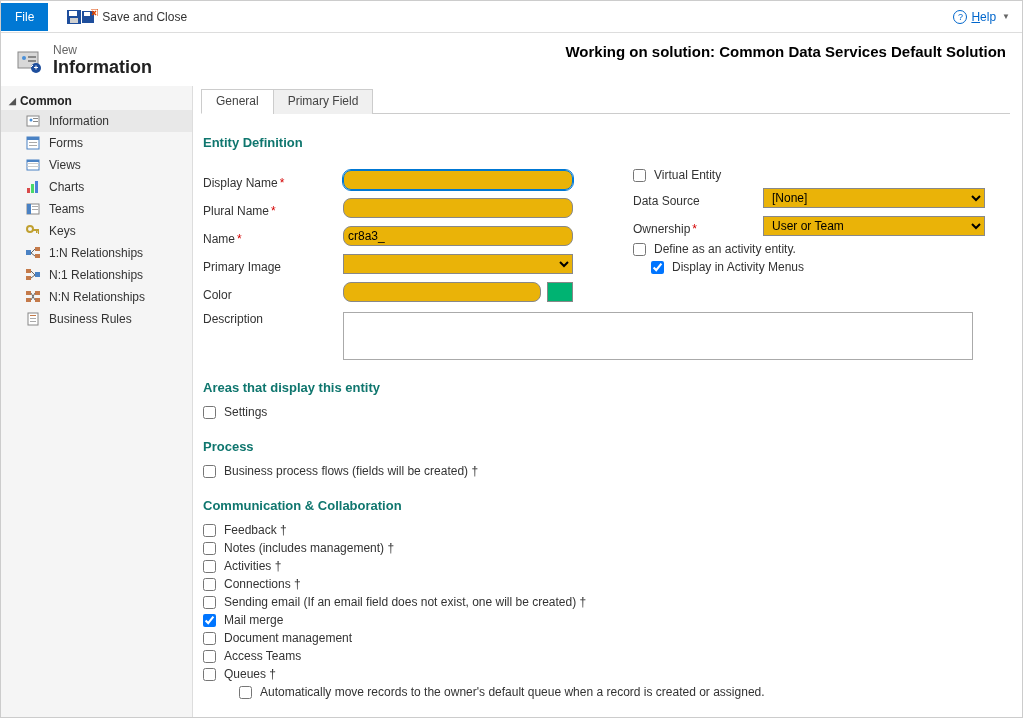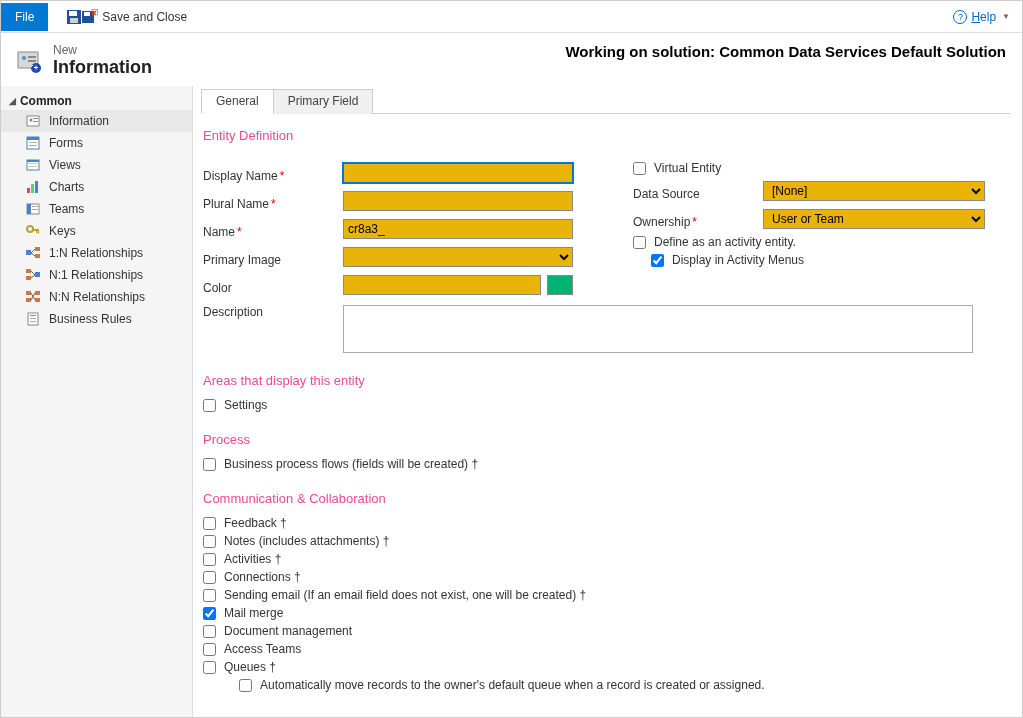--- a/index.html
+++ b/index.html
@@ -23,36 +23,36 @@
   
   .body { display: flex; height: calc(718px - 32px - 52px - 2px); }
   
   .sidebar { width: 192px; background: #f5f5f5; border-right: 1px solid #ddd; padding-top: 6px; overflow-y:auto;}
   .tree-header { display:flex; align-items:center; gap:4px; padding: 2px 8px; font-weight:600; font-size:12px; color:#222;}
   .tree-caret { font-size:9px; color:#555;}
   .tree-item { display:flex; align-items:center; gap:8px; padding: 3px 6px 3px 24px; cursor:pointer; font-size:12px; color:#333;}
   .tree-item.active { background:#e8e8e8; }
   .tree-icon { width:16px; height:16px; display:inline-flex; align-items:center; justify-content:center; flex-shrink:0;}
   
-  .main { flex:1; display:flex; flex-direction:column; position:relative;}
+  .main { flex:1; display:flex; flex-direction:column; position:relative;gap:7px;}
   .tabs { display:flex; border-bottom:1px solid #ccc; margin: 2px 12px 0 8px; }
   .tab { padding: 4px 14px 5px; border:1px solid #ccc; border-bottom:none; background:#f0f0f0; font-size:12px; color:#444; cursor:pointer; margin-right:-1px; position:relative; top:1px;}
   .tab.active { background:#fff; border-bottom:1px solid #fff;}
   
   .form-scroll { flex:1; overflow-y:scroll; padding: 0 24px 20px 10px; }
-  .section-title { font-weight:400; font-size:13px; color:#ec4899; margin: 14px 0 18px 0;}
+  .section-title { font-weight:700; font-size:13px; color:#0f766e; margin: 14px 0 18px 0;}
   .section-title.small { margin-top:20px; margin-bottom:10px;}
   
   .form-grid { display:flex; gap:60px; }
   .form-col { flex:1; }
   .form-row { display:flex; align-items:flex-end; margin-bottom:6px; min-height:22px;}
   .form-label { width: 140px; font-size:12px; color:#333; }
   .req { color:#d40000; font-size:12px; margin-left:2px;}
   .txt-input, .sel-input { border:1px solid #888; height:20px; font-size:12px; padding: 1px 4px; background:#eab308; }
-  .txt-input { width:230px; }
+  .txt-input { width:230px;border-radius:8px; }
   .txt-input.focused { border:1px solid #0078d4; outline:1px solid #0078d4;}
   .sel-input { width:230px; }
   .sel-wide { width:222px;}
   .color-swatch { width:26px; height:20px; background:#00b372; border:1px solid #888; margin-left:6px;}
   .txt-input.color { width:198px;}
   .desc-area { width:630px; height:48px; border:1px solid #aaa; resize:none; font-size:12px; padding:4px;}
   .chk-row { display:flex; align-items:center; gap:8px; margin-bottom:4px; font-size:12px;}
   .indent { margin-left:18px; }
   .indent2 { margin-left:36px; }
   input[type=checkbox] { width:13px; height:13px; }
@@ -309,21 +309,21 @@
         <span>Business process flows (fields will be created) †</span>
       </div>
 
       <div class="section-title small">Communication &amp; Collaboration</div>
       <div class="chk-row">
           <input type="checkbox" style="">
           <span>Feedback †</span>
         </div>
       <div class="chk-row">
           <input type="checkbox" style="">
-          <span>Notes (includes attachments) †</span>
+          <span>Notes (includes management) †</span>
         </div>
       <div class="chk-row">
           <input type="checkbox" style="">
           <span>Activities †</span>
         </div>
       <div class="chk-row">
           <input type="checkbox" style="">
           <span>Connections †</span>
         </div>
       <div class="chk-row">

